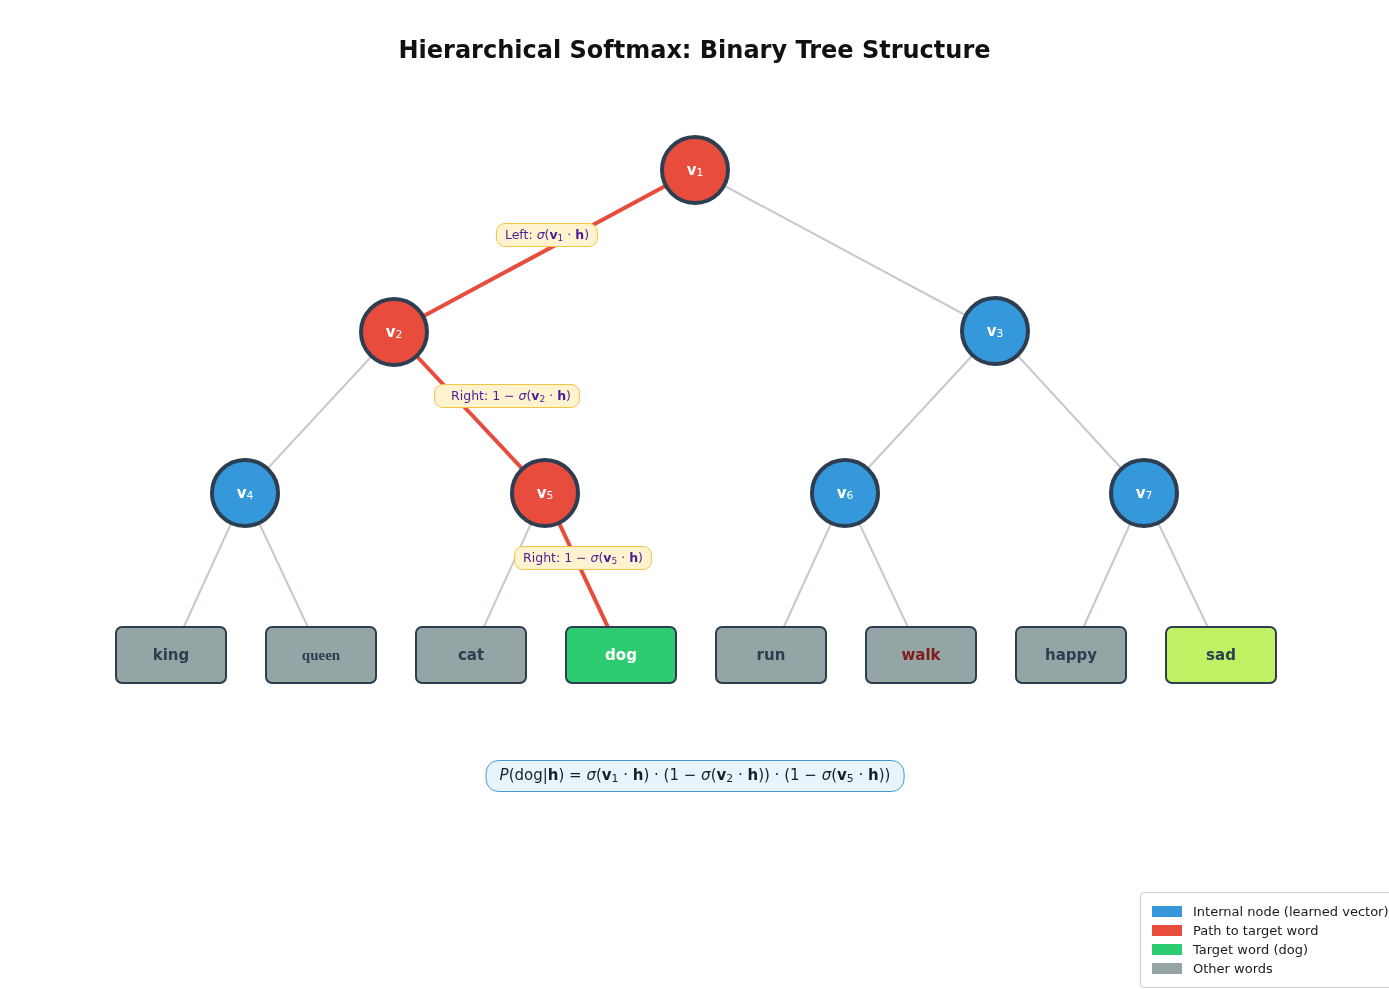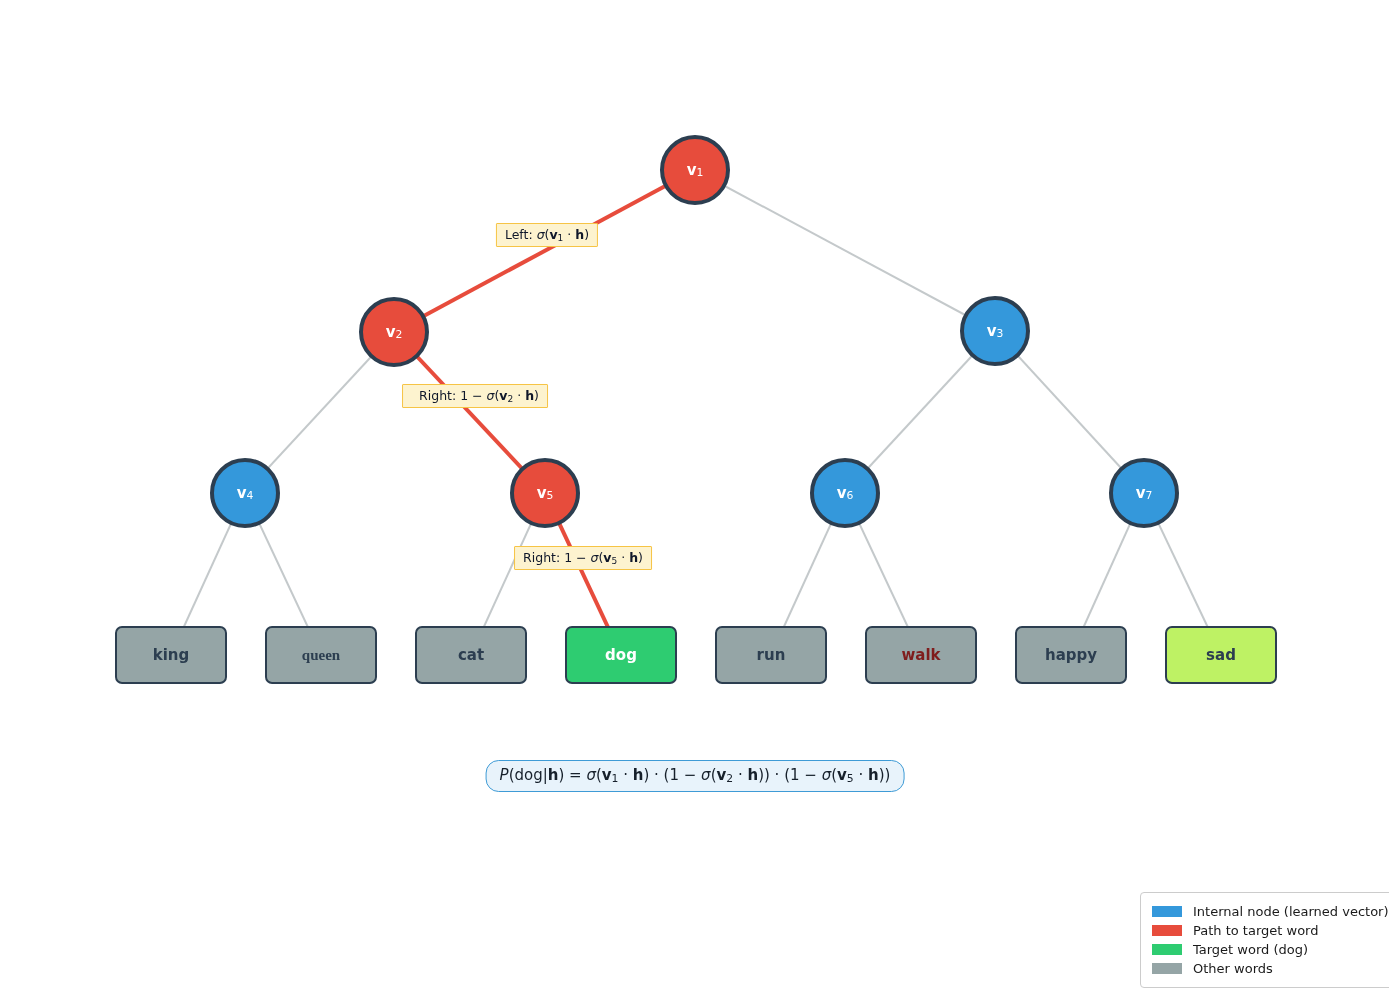--- a/index.html
+++ b/index.html
@@ -8,38 +8,39 @@
   #title{position:absolute;top:36px;left:0;width:100%;text-align:center;
          font-size:24px;font-weight:bold;color:#111111;}
   #edges{position:absolute;left:0;top:0;width:1389px;height:989px;z-index:1;}
   .node{position:absolute;width:62px;height:62px;border-radius:50%;border:4px solid #2c3e50;
         display:flex;align-items:center;justify-content:center;
         transform:translate(-50%,-50%);color:#ffffff;font-size:15px;z-index:2;}
   .leaf{position:absolute;width:112px;height:58px;box-sizing:border-box;border-radius:7px;
         border:2.5px solid #2c3e50;display:flex;align-items:center;justify-content:center;
         transform:translate(-50%,-50%);font-weight:bold;font-size:15px;z-index:2;}
   .elabel{position:absolute;transform:translate(-50%,-50%);padding:3px 8px 4px 8px;
-        border-radius:1px;border:1.5px solid;font-size:12.5px;white-space:nowrap;
-        z-index:3;color:#0f172a;}
+        border-radius:9px;border:1.5px solid;font-size:12.5px;white-space:nowrap;
+        z-index:3;color:#4c1d95;}
   #formula{position:absolute;transform:translate(-50%,-50%);padding:5px 13px 7px 13px;
         border-radius:13px;border:1.8px solid;font-size:15px;white-space:nowrap;
         z-index:3;color:#16202b;}
   #legend{position:absolute;left:1140px;top:892px;background:#ffffff;
         border:1px solid #cccccc;border-radius:4px;padding:7px 11px;z-index:4;}
   .lrow{display:flex;align-items:center;gap:11px;margin:4px 0;}
   .lswatch{width:30px;height:11px;flex:0 0 auto;}
   .llabel{font-size:13px;color:#1a1a1a;white-space:nowrap;}
   .b{font-weight:bold;}
   .i{font-style:italic;}
   .sub{font-size:0.72em;position:relative;top:0.22em;}
 </style>
 </head>
 <body>
 
 <div id="stage">
+  <div id="title">Hierarchical Softmax: Binary Tree Structure</div>
   <svg id="edges" xmlns="http://www.w3.org/2000/svg">
       <line x1="695" y1="170" x2="995" y2="331" stroke="#c4c9cb" stroke-width="2"></line>
       <line x1="394" y1="332" x2="245" y2="493" stroke="#c4c9cb" stroke-width="2"></line>
       <line x1="995" y1="331" x2="845" y2="493" stroke="#c4c9cb" stroke-width="2"></line>
       <line x1="995" y1="331" x2="1144" y2="493" stroke="#c4c9cb" stroke-width="2"></line>
       <line x1="245" y1="493" x2="171" y2="655" stroke="#c4c9cb" stroke-width="2"></line>
       <line x1="245" y1="493" x2="321" y2="655" stroke="#c4c9cb" stroke-width="2"></line>
       <line x1="545" y1="493" x2="471" y2="655" stroke="#c4c9cb" stroke-width="2"></line>
       <line x1="845" y1="493" x2="771" y2="655" stroke="#c4c9cb" stroke-width="2"></line>
       <line x1="845" y1="493" x2="921" y2="655" stroke="#c4c9cb" stroke-width="2"></line>
@@ -84,21 +85,21 @@
       <div class="leaf" style="left: 321px; top: 655px; background: rgb(149, 165, 166); color: rgb(44, 62, 80); border-color: rgb(44, 62, 80); font-family: Liberation Serif, serif;">queen</div>
       <div class="leaf" style="left: 471px; top: 655px; background: rgb(149, 165, 166); color: rgb(44, 62, 80); border-color: rgb(44, 62, 80);">cat</div>
       <div class="leaf" style="left: 621px; top: 655px; background: rgb(46, 204, 113); color: rgb(255, 255, 255); border-color: rgb(44, 62, 80);">dog</div>
       <div class="leaf" style="left: 771px; top: 655px; background: rgb(149, 165, 166); color: rgb(44, 62, 80); border-color: rgb(44, 62, 80);">run</div>
       <div class="leaf" style="left: 921px; top: 655px; background: rgb(149, 165, 166); color: #7f1d1d; border-color: rgb(44, 62, 80); text-align: center;">walk</div>
       <div class="leaf" style="left: 1071px; top: 655px; background: rgb(149, 165, 166); color: rgb(44, 62, 80); border-color: rgb(44, 62, 80);">happy</div>
       <div class="leaf" style="left: 1221px; top: 655px; background: #bef264; color: rgb(44, 62, 80); border-color: rgb(44, 62, 80);">sad</div>
     </div>
   <div id="elabels">
       <div class="elabel" style="left: 547px; top: 235px; background: rgb(253, 243, 207); border-color: rgb(246, 196, 69);"><span>Left: </span><span class="i">σ</span><span>(</span><span class="b">v</span><span class="sub">1</span><span> · </span><span class="b">h</span><span>)</span></div>
-      <div class="elabel" style="left: 475px; top: 396px; background: rgb(253, 243, 207); border-color: rgb(246, 196, 69); padding-left: 16px;"><span>Right: 1 − </span><span class="i">σ</span><span>(</span><span class="b">v</span><span class="sub">2</span><span> · </span><span class="b">h</span><span>)</span></div>
+      <div class="elabel" style="left: 507px; top: 396px; background: rgb(253, 243, 207); border-color: rgb(246, 196, 69); padding-left: 16px;"><span>Right: 1 − </span><span class="i">σ</span><span>(</span><span class="b">v</span><span class="sub">2</span><span> · </span><span class="b">h</span><span>)</span></div>
       <div class="elabel" style="left: 583px; top: 558px; background: rgb(253, 243, 207); border-color: rgb(246, 196, 69);"><span>Right: 1 − </span><span class="i">σ</span><span>(</span><span class="b">v</span><span class="sub">5</span><span> · </span><span class="b">h</span><span>)</span></div>
     </div>
   <div id="formula" style="left: 695px; top: 776px; background: rgb(232, 243, 251); border-color: rgb(62, 155, 214);"><span class="i">P</span><span>(dog|</span><span class="b">h</span><span>) = </span><span class="i">σ</span><span>(</span><span class="b">v</span><span class="sub">1</span><span> · </span><span class="b">h</span><span>) · (1 − </span><span class="i">σ</span><span>(</span><span class="b">v</span><span class="sub">2</span><span> · </span><span class="b">h</span><span>)) · (1 − </span><span class="i">σ</span><span>(</span><span class="b">v</span><span class="sub">5</span><span> · </span><span class="b">h</span><span>))</span></div>
   <div id="legend">
     <div id="legend-items">
         <div class="lrow">
           <div class="lswatch" style="background: rgb(52, 152, 219);"></div>
           <span class="llabel">Internal node (learned vector)</span>
         </div>
         <div class="lrow">

